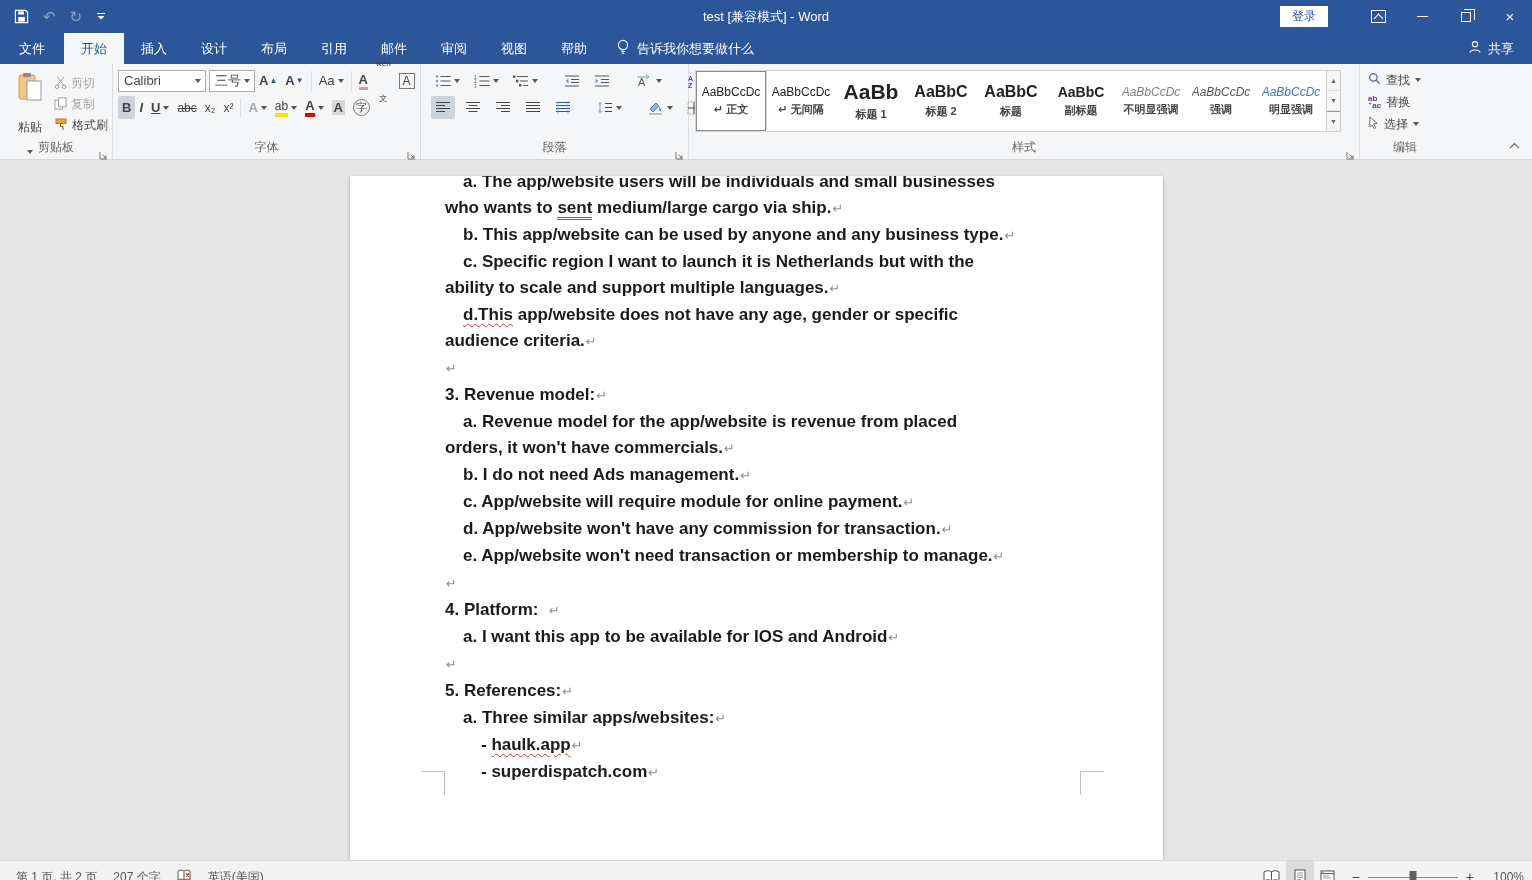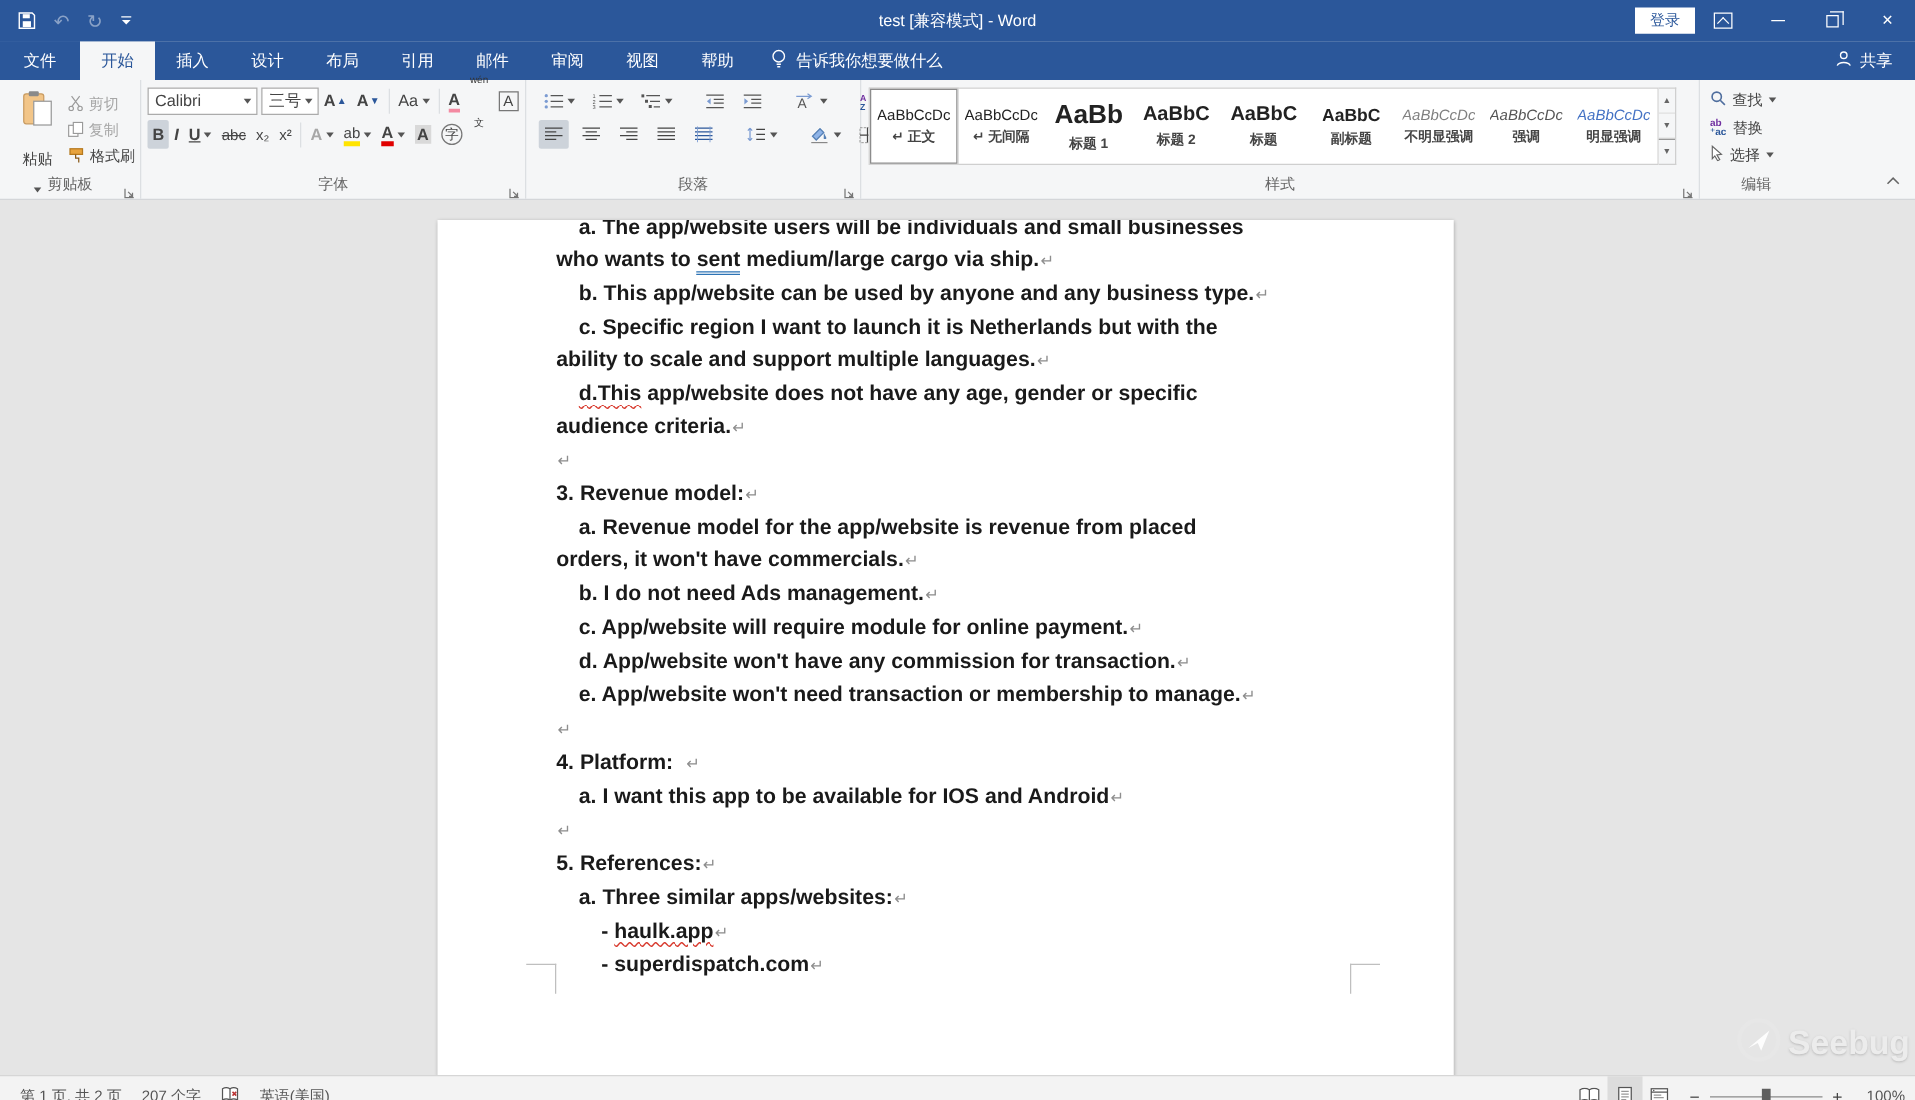--- a/index.html
+++ b/index.html
@@ -6,21 +6,21 @@
   html,body { width:1532px; height:880px; overflow:hidden; background:#e5e5e5;
     font-family:"Liberation Sans","DejaVu Sans",sans-serif; }
 
   
   .titlebar { height:33px; background:#2b579a; display:flex; align-items:center; color:#fff; position:relative; }
   .qat { display:flex; align-items:center; gap:14px; padding-left:14px; }
   .qat .btn { display:flex; align-items:center; justify-content:center; cursor:default; }
   .glyph-dim { color:rgba(255,255,255,.45); font-size:15px; }
   .title-text { position:absolute; left:0; right:0; text-align:center; font-size:13px; color:#fff; pointer-events:none; }
   .tb-right { margin-left:auto; display:flex; align-items:center; height:100%; }
-  .signin { background:#fff; color:#2b579a; font-size:12px; padding:2px 12px; border:none; cursor:pointer; }
+  .signin { background:#fff; color:#2b579a; font-size:12px; padding:2px 12px; border:none; margin-right:28px; cursor:pointer; }
   .winbtn { width:44px; height:100%; display:flex; align-items:center; justify-content:center; color:#fff; font-size:15px; }
   .restore-glyph { width:10px; height:10px; border:1px solid #fff; position:relative; background:transparent; }
   .restore-glyph:before { content:""; position:absolute; left:2px; top:-4px; width:10px; height:10px; border:1px solid #fff; border-bottom:none; border-left:none; }
   .min-glyph { width:11px; border-top:1px solid #fff; }
   .ribopt-glyph { width:15px; height:13px; border:1px solid #fff; position:relative; }
   .ribopt-glyph:before { content:""; position:absolute; left:3px; top:4px; width:6px; height:6px; border-left:1px solid #fff; border-top:1px solid #fff; transform:rotate(45deg); }
 
   
   .tabbar { height:31px; background:#2b579a; display:flex; align-items:stretch; color:#fff; font-size:13px; }
   .tab { padding:0 17px; display:flex; align-items:center; cursor:pointer; }
@@ -557,29 +557,20 @@
         <div class="doc-line indent-1"><span>a. I want this app to be available for IOS and Android</span><span class="pmark">↵</span></div>
         <div class="doc-line indent-0"><span class="pmark">↵</span></div>
         <div class="doc-line indent-0"><span>5. References:</span><span class="pmark">↵</span></div>
         <div class="doc-line indent-1"><span>a. Three similar apps/websites:</span><span class="pmark">↵</span></div>
         <div class="doc-line indent-2"><span>- </span><span class="deco-spell">haulk.app</span><span class="pmark">↵</span></div>
         <div class="doc-line indent-2"><span>- superdispatch.com</span><span class="pmark">↵</span></div>
       </div>
     <div class="cmark l"></div>
     <div class="cmark r"></div>
   </div>
-  <div class="watermark">
-    <span>
-      <svg width="38" height="38" viewBox="0 0 40 40">
-          <circle cx="20" cy="20" r="16.5" fill="none" stroke="#e7e7e7" stroke-width="3.5"></circle>
-          <path d="M11 27L29 12l-7 17-2.8-6.5z" fill="#fdfdfd"></path>
-        </svg>
-    </span>
-    <span class="wm-text">Seebug</span>
-  </div>
 </div>
 
 <div class="statusbar">
   <div class="sb-item">
       <span>第 1 页, 共 2 页</span>
     </div>
   <div class="sb-item">
       <span>207 个字</span>
     </div>
   <div class="sb-item">

